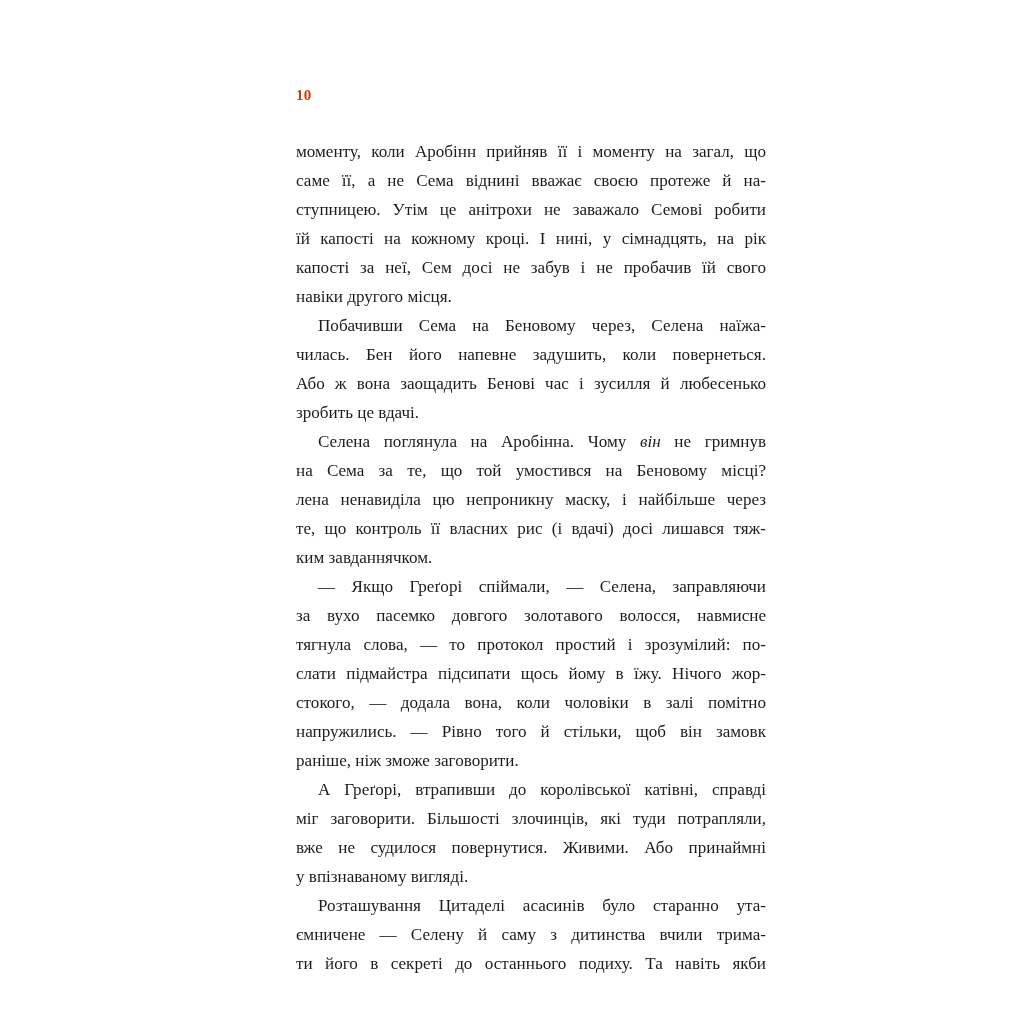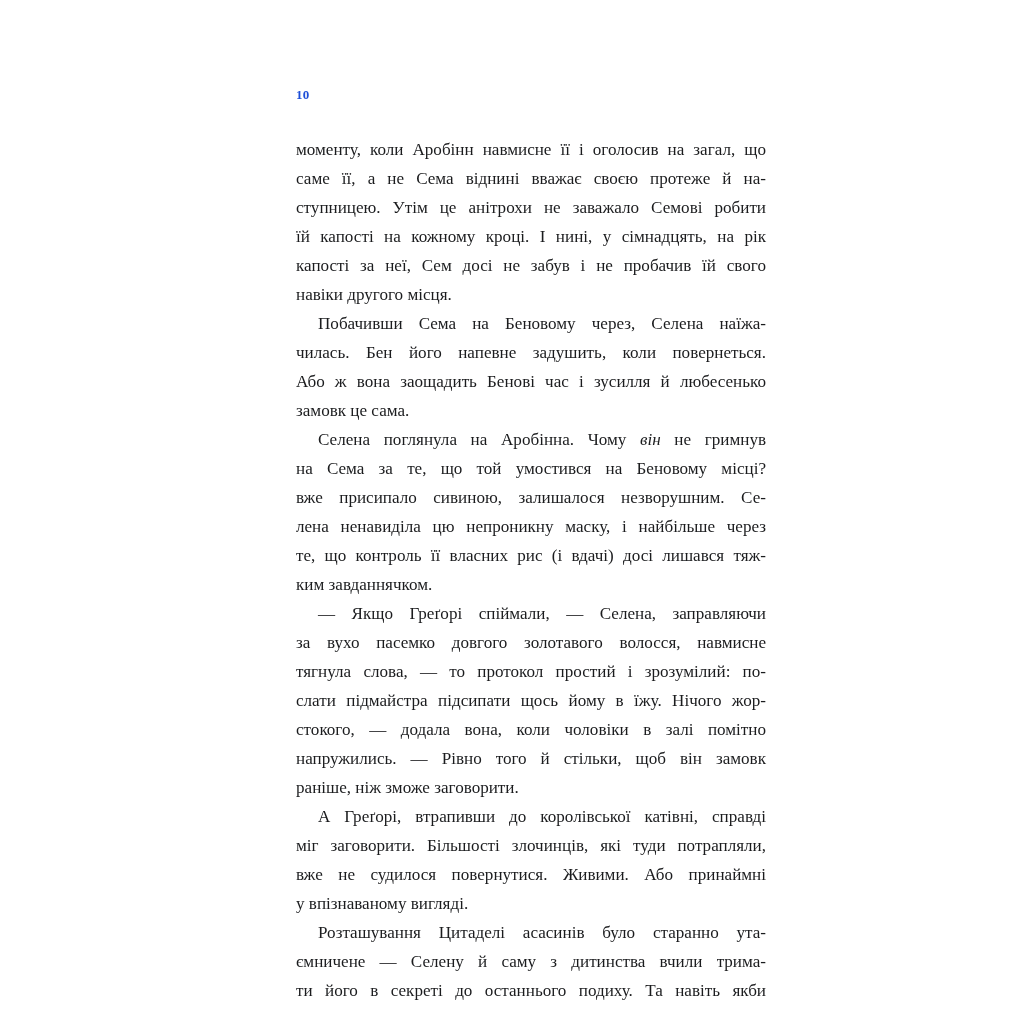--- a/index.html
+++ b/index.html
@@ -26,23 +26,23 @@
 
   .text-column {
     position: absolute;
     left: 296px;
     top: 88px;
     width: 470px;
   }
 
   .folio {
     font-family: "Liberation Serif", "DejaVu Serif", serif;
-    font-size: 13px;
+    font-size: 15px;
     font-weight: bold;
-    color: #1d4ed8;
+    color: #c2410c;
     letter-spacing: 0.3px;
     line-height: 1;
     margin: 0 0 34px 0;
   }
 
   .body-text {
     font-size: 17.1px;
     line-height: 29px;
     color: #1b1c1e;
   }
@@ -80,39 +80,38 @@
 
 <div class="page">
 
   <div class="text-column">
 
     <div class="folio">10</div>
 
     <div class="body-text">
 
       <p class="para">
-        <span class="line">моменту, коли Аробінн навмисне її і оголосив на загал, що</span>
+        <span class="line">моменту, коли Аробінн прийняв її і моменту на загал, що</span>
         <span class="line">саме її, а не Сема віднині вважає своєю протеже й на-</span>
         <span class="line">ступницею. Утім це анітрохи не заважало Семові робити</span>
         <span class="line">їй капості на кожному кроці. І нині, у сімнадцять, на рік</span>
         <span class="line">капості за неї, Сем досі не забув і не пробачив їй свого</span>
         <span class="line flush">навіки другого місця.</span>
       </p>
 
       <p class="para">
         <span class="line indent">Побачивши Сема на Беновому через, Селена наїжа-</span>
         <span class="line">чилась. Бен його напевне задушить, коли повернеться.</span>
         <span class="line">Або ж вона заощадить Бенові час і зусилля й любесенько</span>
-        <span class="line flush">замовк це сама.</span>
+        <span class="line flush">зробить це вдачі.</span>
       </p>
 
       <p class="para">
         <span class="line indent" id="p3l0">Селена поглянула на Аробінна. Чому <span class="it">він</span> не гримнув</span>
         <span class="line">на Сема за те, що той умостився на Беновому місці?</span>
-        <span class="line">вже присипало сивиною, залишалося незворушним. Се-</span>
         <span class="line">лена ненавиділа цю непроникну маску, і найбільше через</span>
         <span class="line">те, що контроль її власних рис (і вдачі) досі лишався тяж-</span>
         <span class="line flush">ким завданнячком.</span>
       </p>
 
       <p class="para">
         <span class="line indent">— Якщо Греґорі спіймали, — Селена, заправляючи</span>
         <span class="line">за вухо пасемко довгого золотавого волосся, навмисне</span>
         <span class="line">тягнула слова, — то протокол простий і зрозумілий: по-</span>
         <span class="line">слати підмайстра підсипати щось йому в їжу. Нічого жор-</span>

